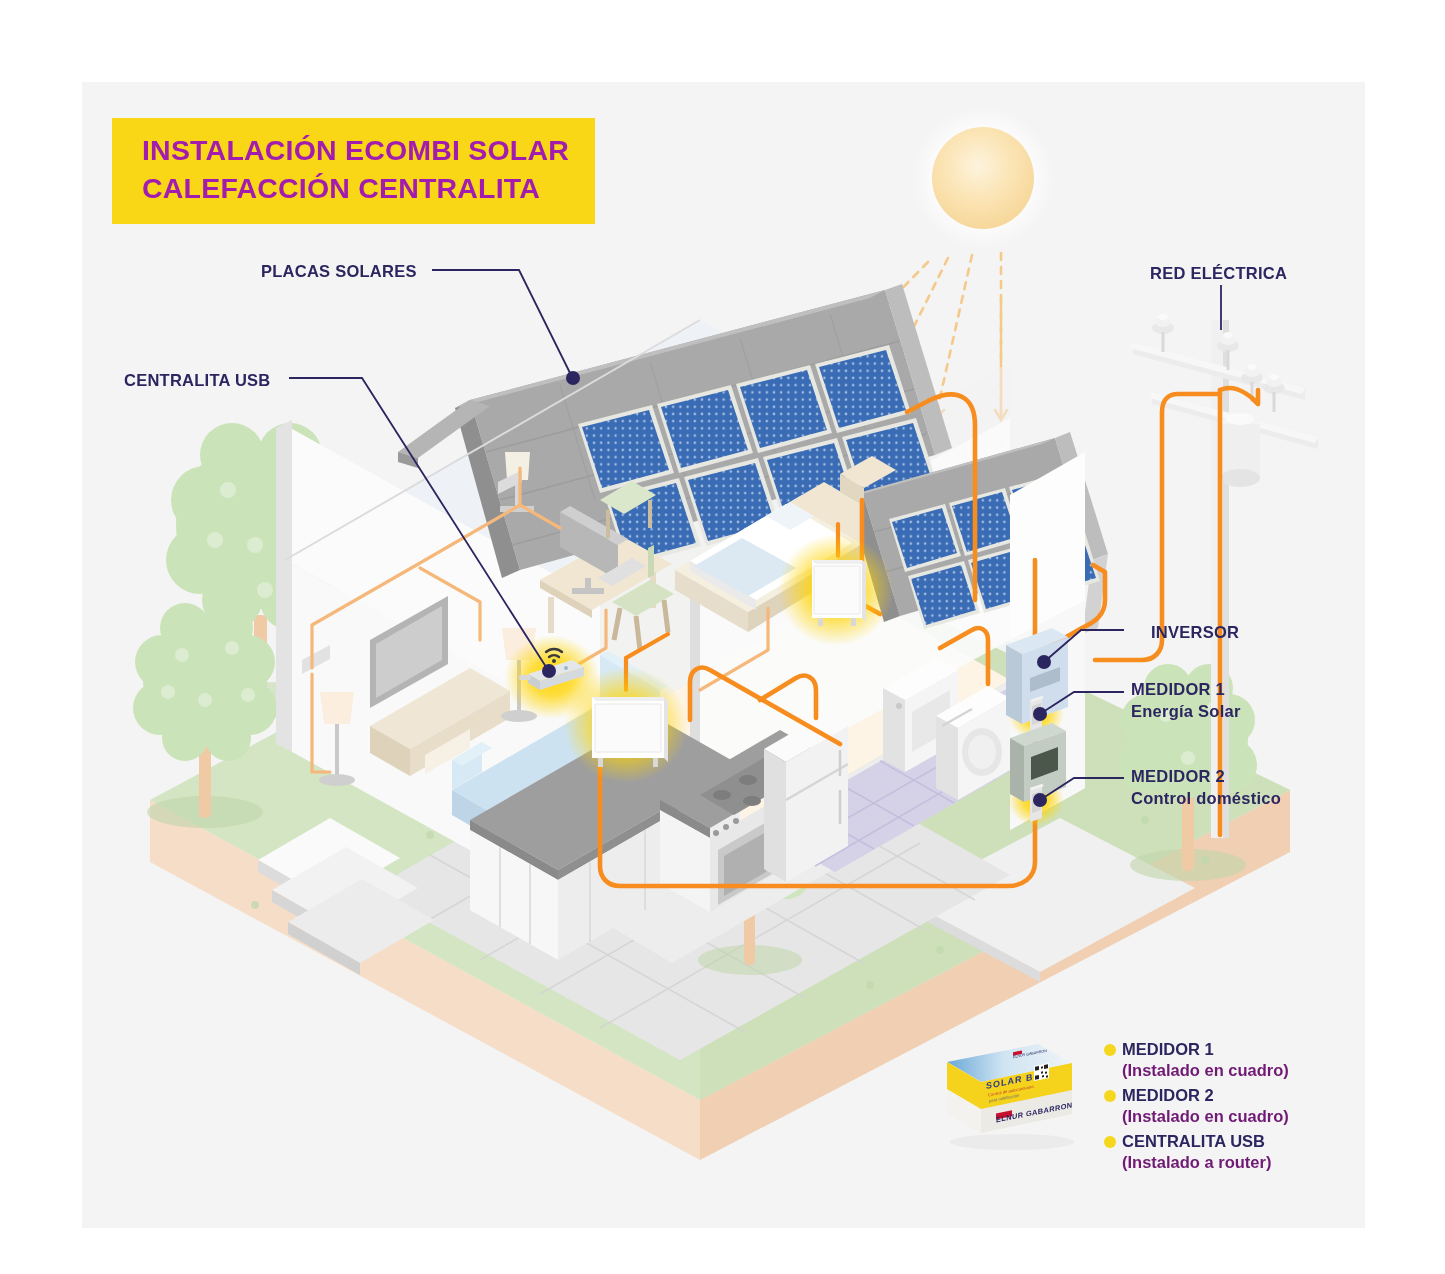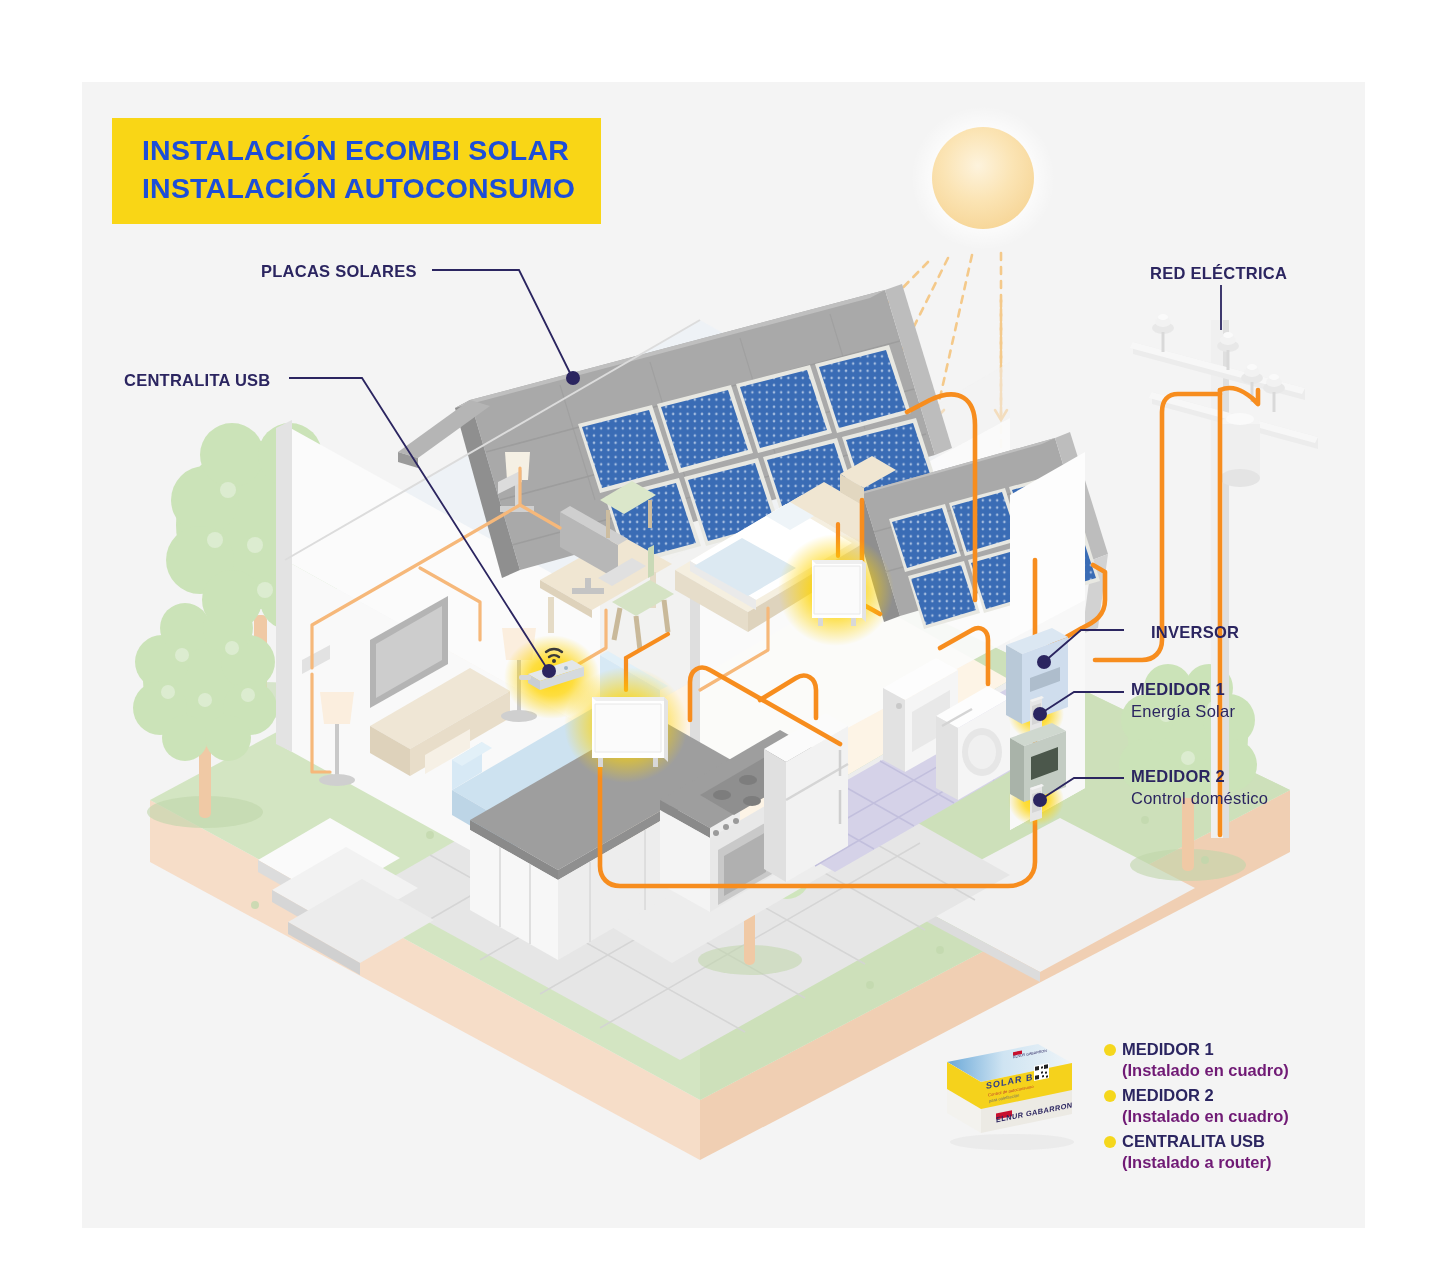--- a/index.html
+++ b/index.html
@@ -21,39 +21,39 @@
 
   
   .title-banner{
     position:absolute; left:112px; top:118px;
     background:#f9d616;
     padding:14px 26px 16px 30px;
     z-index:30;
   }
   .title-banner .tl{
     display:block;
-    color:#1d4ed8;
+    color:#a21caf;
     font-size:28.5px;
     font-weight:bold;
     letter-spacing:.2px;
     line-height:1.33;
     white-space:nowrap;
   }
 
   
   .lbl{
     position:absolute; z-index:28;
     color:#2b2560;
     font-size:16.5px;
     font-weight:bold;
     letter-spacing:.25px;
     white-space:nowrap;
     line-height:1.35;
   }
-  .lbl .sub{ display:block; font-weight:normal; }
+  .lbl .sub{ display:block; font-weight:bold; }
   .lbl-placas { left:261px; top:260px;text-align:center; }
   .lbl-centralita { left:124px; top:369px; }
   .lbl-red { left:1150px; top:262px; }
   .lbl-inversor { left:1131px; top:621px;margin-left:20px; }
   .lbl-med1 { left:1131px; top:678px; }
   .lbl-med2 { left:1131px; top:765px; }
 
   
   .legend{
     position:absolute; left:1104px; top:1040px; z-index:28;
@@ -774,21 +774,21 @@
         </g>
       </g>
 
       <ellipse cx="1012" cy="1142" rx="62" ry="8" fill="#e4e4e4" opacity=".6"></ellipse>
     </g>
 
   </svg>
 
   <div class="title-banner">
     <span class="tl">INSTALACIÓN ECOMBI SOLAR</span>
-    <span class="tl">INSTALACIÓN AUTOCONSUMO</span>
+    <span class="tl">CALEFACCIÓN CENTRALITA</span>
   </div>
 
   <div class="lbl lbl-placas">PLACAS SOLARES</div>
   <div class="lbl lbl-centralita">CENTRALITA USB</div>
   <div class="lbl lbl-red">RED ELÉCTRICA</div>
   <div class="lbl lbl-inversor">INVERSOR</div>
 
   <div class="lbl lbl-med1">
     <span>MEDIDOR 1</span>
     <span class="sub">Energía Solar</span>

